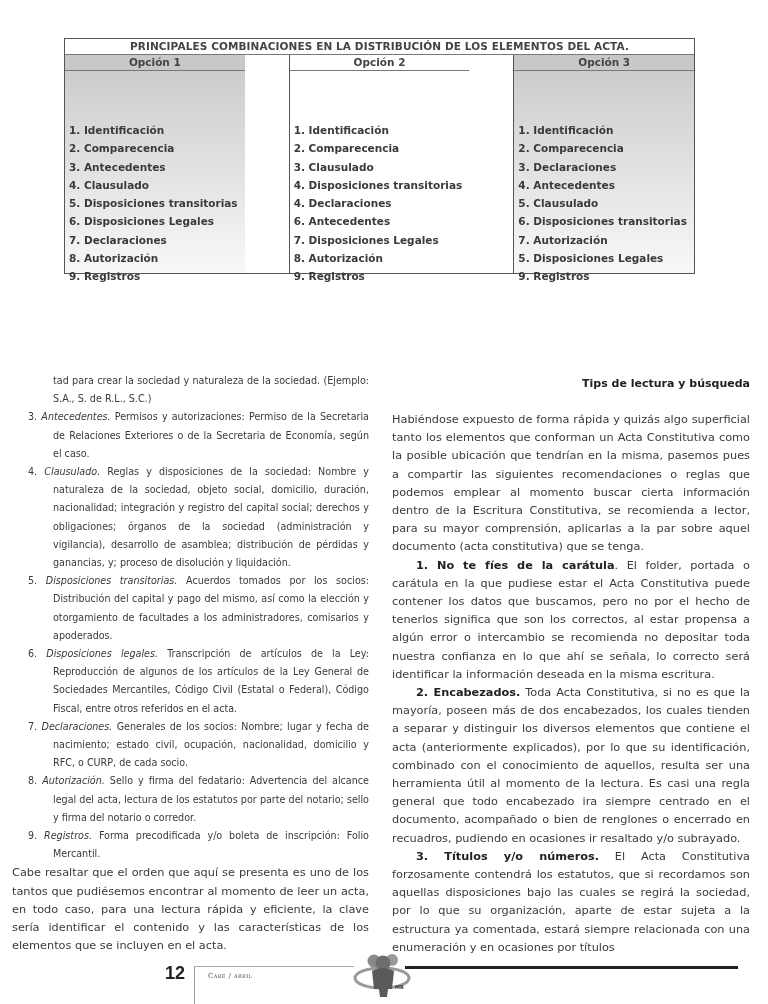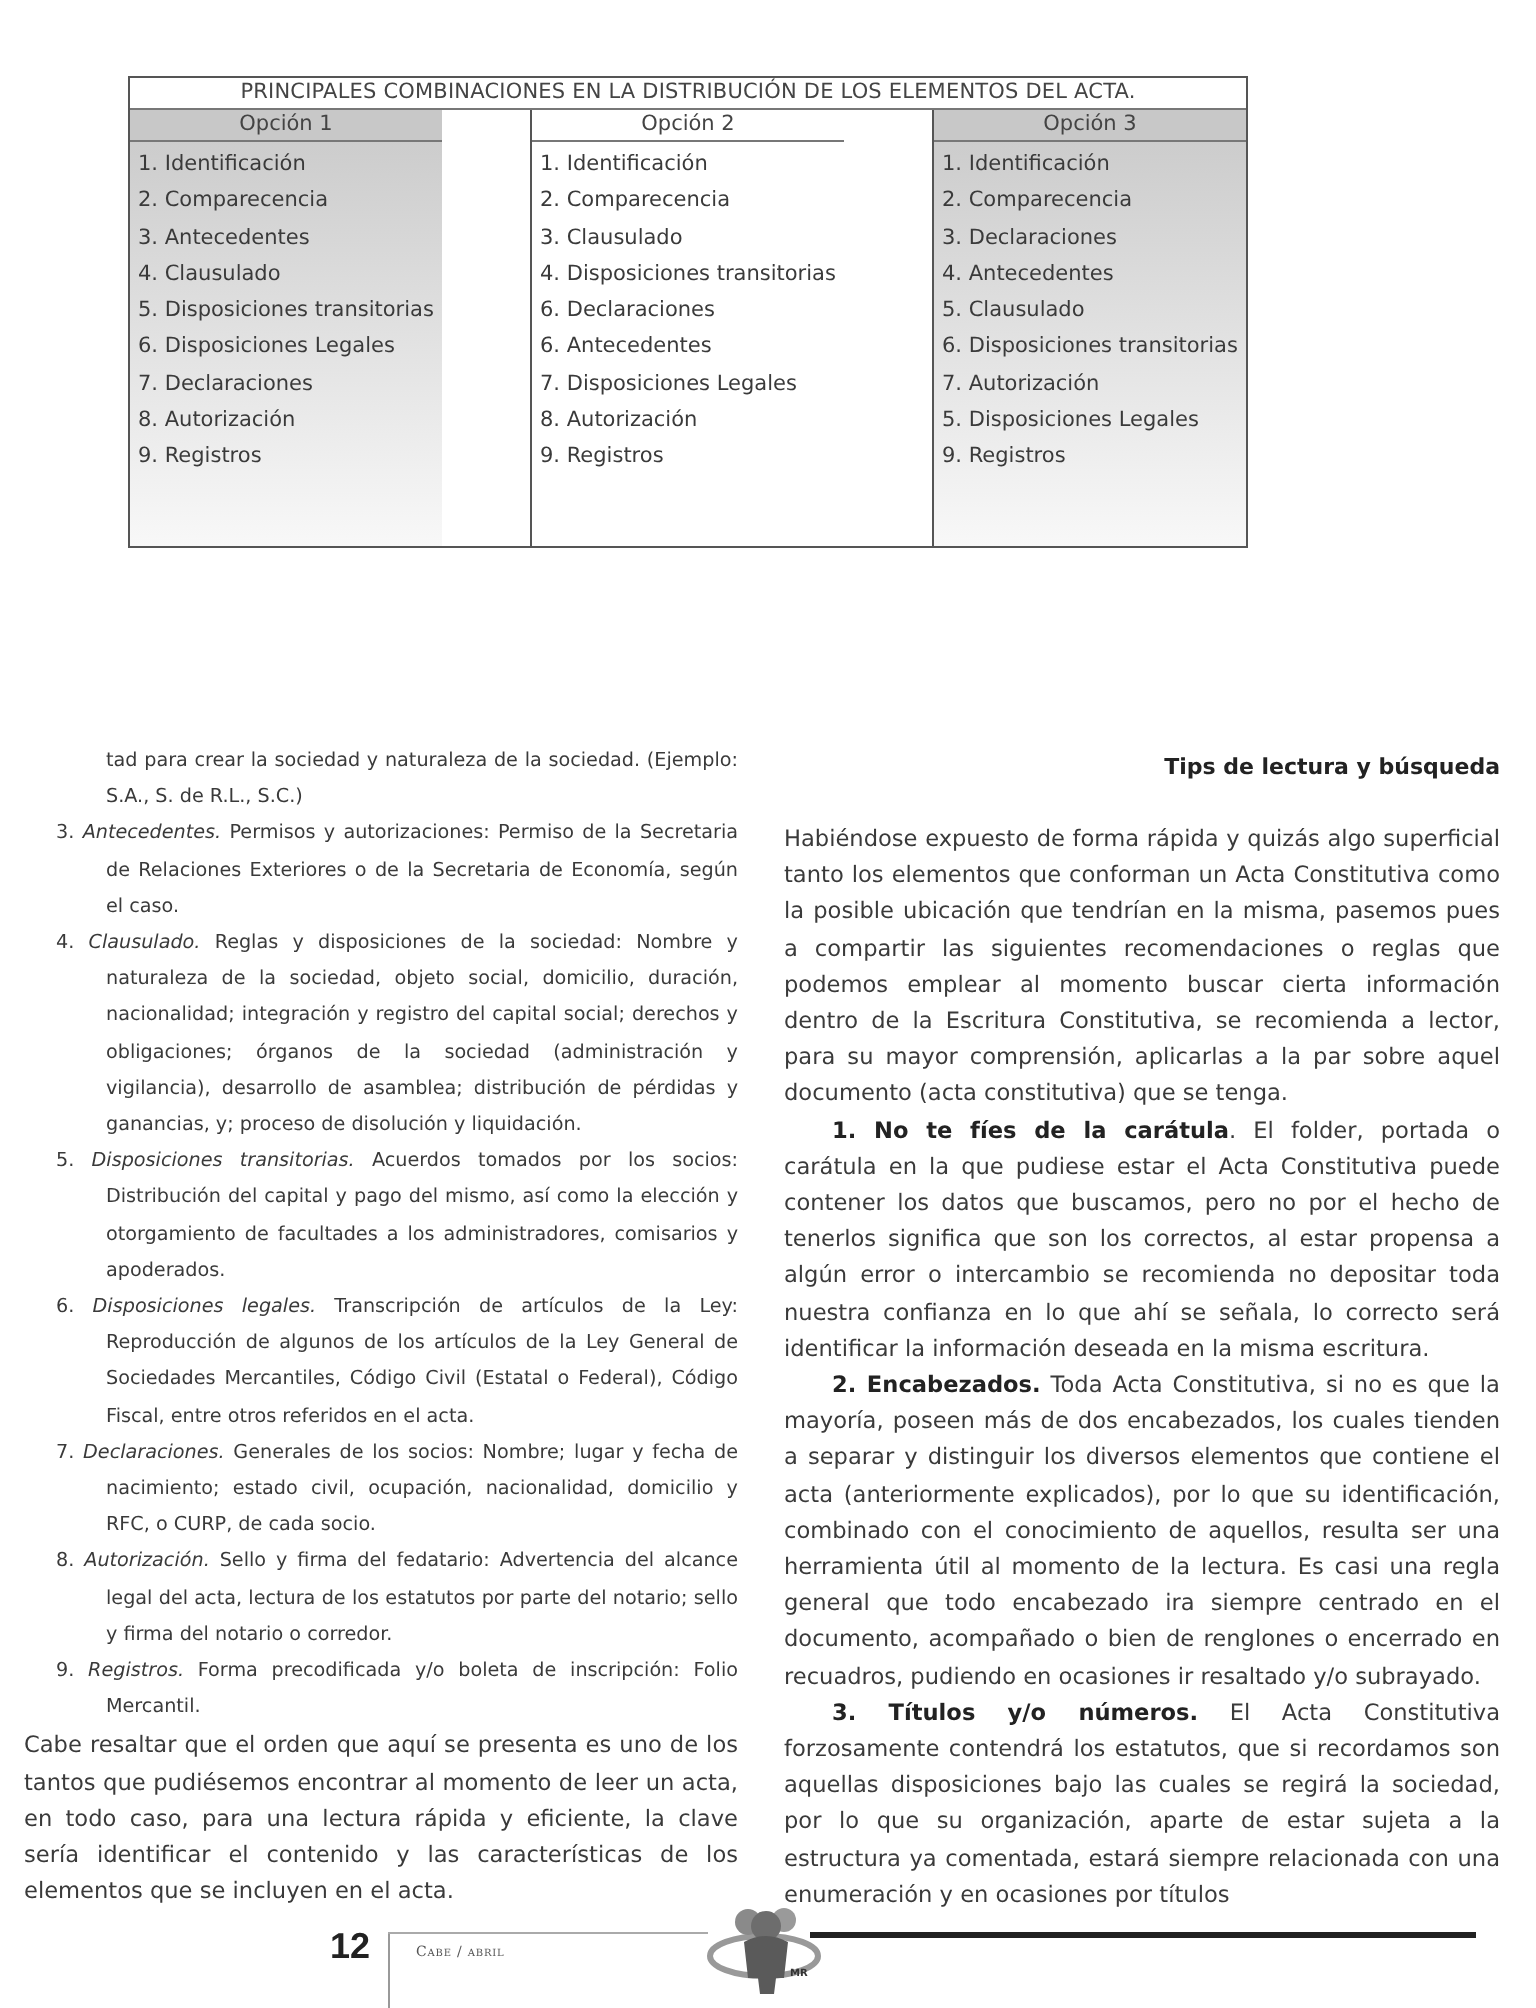--- a/index.html
+++ b/index.html
@@ -1,25 +1,25 @@
 <!DOCTYPE html>
 <html><head>
 <meta charset="utf-8">
 <style>
   html, body { margin: 0; padding: 0; background: #ffffff; }
   body { width: 768px; height: 1004px; position: relative; overflow: hidden;
          font-family: "DejaVu Sans", sans-serif; color: #333; }
 
   
-  .tbl { position: absolute; left: 64px; top: 38px; width: 560px; height: 236px;
-         border: 1.5px solid #555; box-sizing: border-box; }
+  .tbl { position: absolute; left: 64px; top: 38px; width: 631px; height: 236px;
+         border: 1.5px solid #555; box-sizing: border-box; font-weight: bold; }
   .tbl-title { height: 15px; line-height: 15px; text-align: center; font-size: 10.5px;
                color: #444; border-bottom: 1px solid #777; background: #fff; letter-spacing: 0.1px; }
   .tbl-cols { display: flex; height: calc(100% - 16px); }
-  .tbl-col { flex: 1; box-sizing: border-box; display: flex; flex-direction: column; }
+  .tbl-col { flex: 1; box-sizing: border-box; display: flex; flex-direction: column; gap: 48px; }
   .tbl-col + .tbl-col { border-left: 1.5px solid #555; margin-left: 44px; }
   .tbl-col.shade { background: linear-gradient(to bottom, #c9c9c9 0%, #dedede 45%, #f8f8f8 100%); }
   .tbl-col.plain { background: #fff; }
   .tbl-head { height: 15px; line-height: 15px; text-align: center; font-size: 10.5px; color: #444;
               border-bottom: 1px solid #777; }
   .tbl-col.plain .tbl-head { background: #fff; }
   .tbl-col.shade .tbl-head { background: #c8c8c8; }
   .tbl-items { list-style: none; margin: 0; padding: 2px 0 0 4px; }
   .tbl-items li { font-size: 10.5px; line-height: 18.3px; color: #3a3a3a; }
 
@@ -71,21 +71,21 @@
         <li>9. Registros</li>
       </ul>
     </div>
     <div class="tbl-col plain">
       <div class="tbl-head">Opción 2</div>
       <ul class="tbl-items">
         <li>1. Identificación</li>
         <li>2. Comparecencia</li>
         <li>3. Clausulado</li>
         <li>4. Disposiciones transitorias</li>
-        <li>6. Declaraciones</li>
+        <li>4. Declaraciones</li>
         <li>6. Antecedentes</li>
         <li>7. Disposiciones Legales</li>
         <li>8. Autorización</li>
         <li>9. Registros</li>
       </ul>
     </div>
     <div class="tbl-col shade">
       <div class="tbl-head">Opción 3</div>
       <ul class="tbl-items">
         <li>1. Identificación</li>

